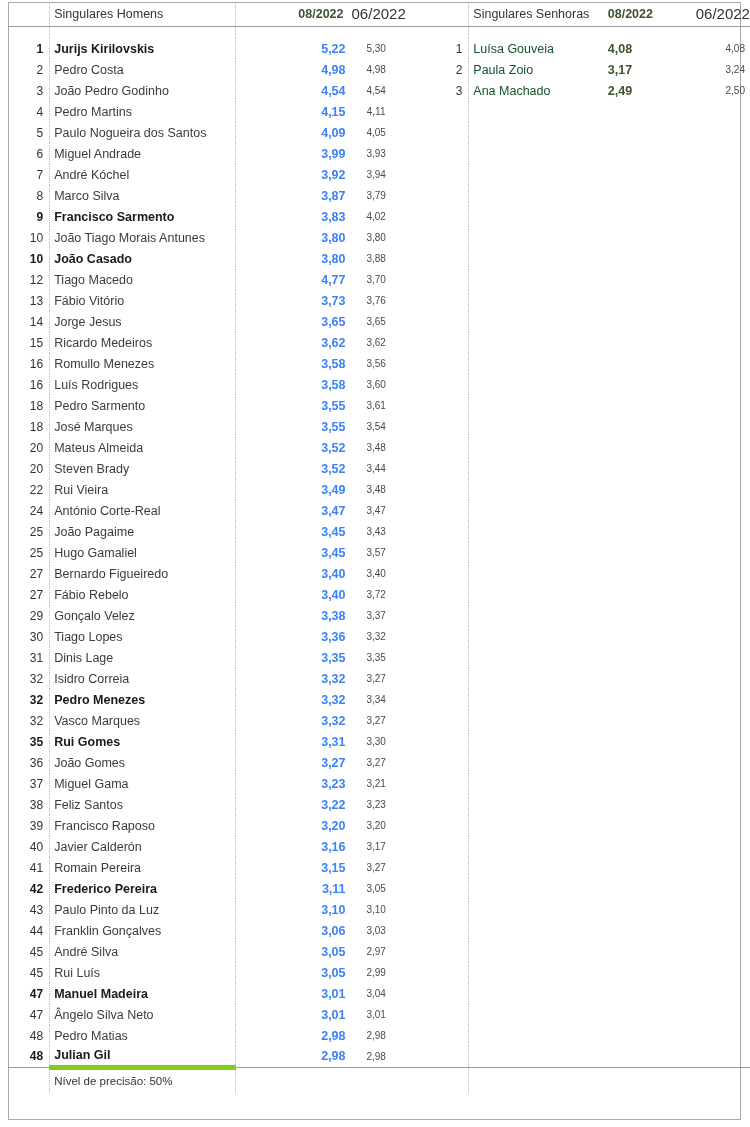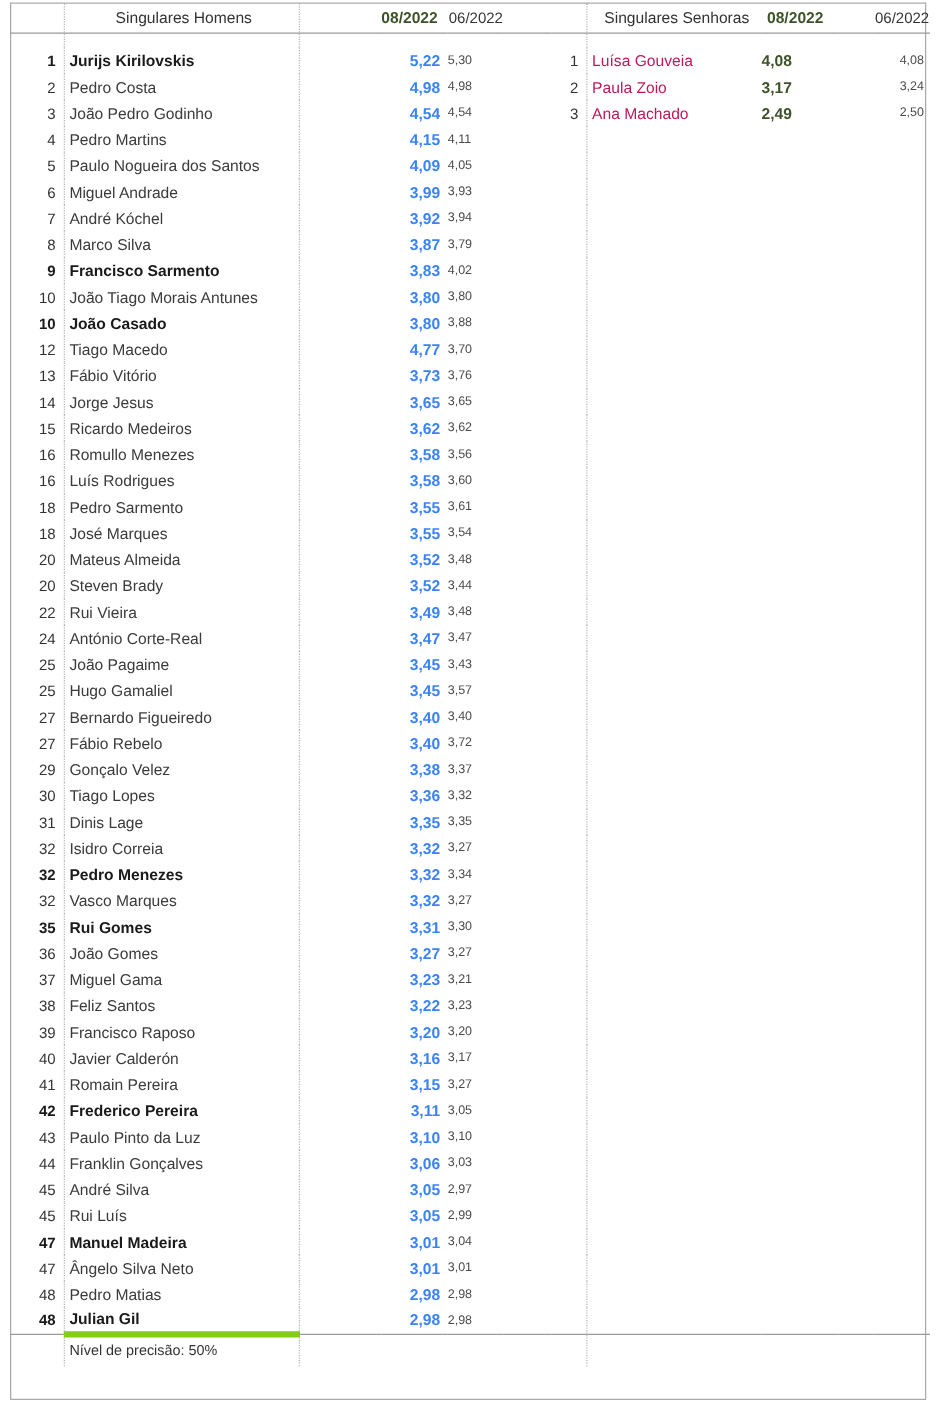--- a/index.html
+++ b/index.html
@@ -63,24 +63,23 @@
   tr { height: 21px; }
 
   .vline-l { border-left: 1px dotted #b9b9b9; }
   .vline-r { border-right: 1px dotted #b9b9b9; }
 
   .hdr-row { height: 24px; }
   .hdr {
     font-size: 12.5px;
     color: #333333;
     border-bottom: 1px solid #9a9a9a;
-    text-align: center;
   }
   .hdr-sub {
-    font-size: 12px;
+    font-size: 15px;
     color: #333333;
     border-bottom: 1px solid #9a9a9a;
     text-align: center;
   }
   .hdr-blank { border-bottom: 1px solid #9a9a9a; }
 
   .rank {
     text-align: right;
     font-size: 12px;
     color: #333333;
@@ -92,32 +91,32 @@
     padding-left: 4px;
   }
   .val {
     text-align: right;
     font-size: 12.5px;
     color: #3b82f6;
     font-weight: bold;
     padding-right: 6px;
   }
   .val-old {
-    text-align: left;
+    text-align: center;
     font-size: 10px;
     color: #4a4a4a;
     padding-right: 5px;
   }
   .bold .name, .bold .rank { font-weight: bold; color: #1a1a1a; }
 
   .sec-hdr-name { font-size: 12.5px; color: #333333; padding-left: 4px; }
   .sec-val { font-size: 12.5px; color: #3d5229; font-weight: bold; padding-right: 8px; }
   .sec-val-old { text-align: right; font-size: 10px; color: #4a4a4a; padding-right: 5px; }
   .sec-rank { text-align: right; font-size: 12px; color: #333333; padding-right: 6px; }
-  .sec-name { font-size: 12.5px; color: #be185d; padding-left: 4px; }
+  .sec-name { font-size: 12.5px; color: #14532d; padding-left: 4px; }
   .footer-row { height: 26px; }
   .footer-note {
     font-size: 11.5px;
     color: #333333;
     padding-left: 4px;
     border-top: 5px solid #84cc16;
   }
   .footer-blank { border-top: 1px solid #9a9a9a; }
 </style>
 </head>

